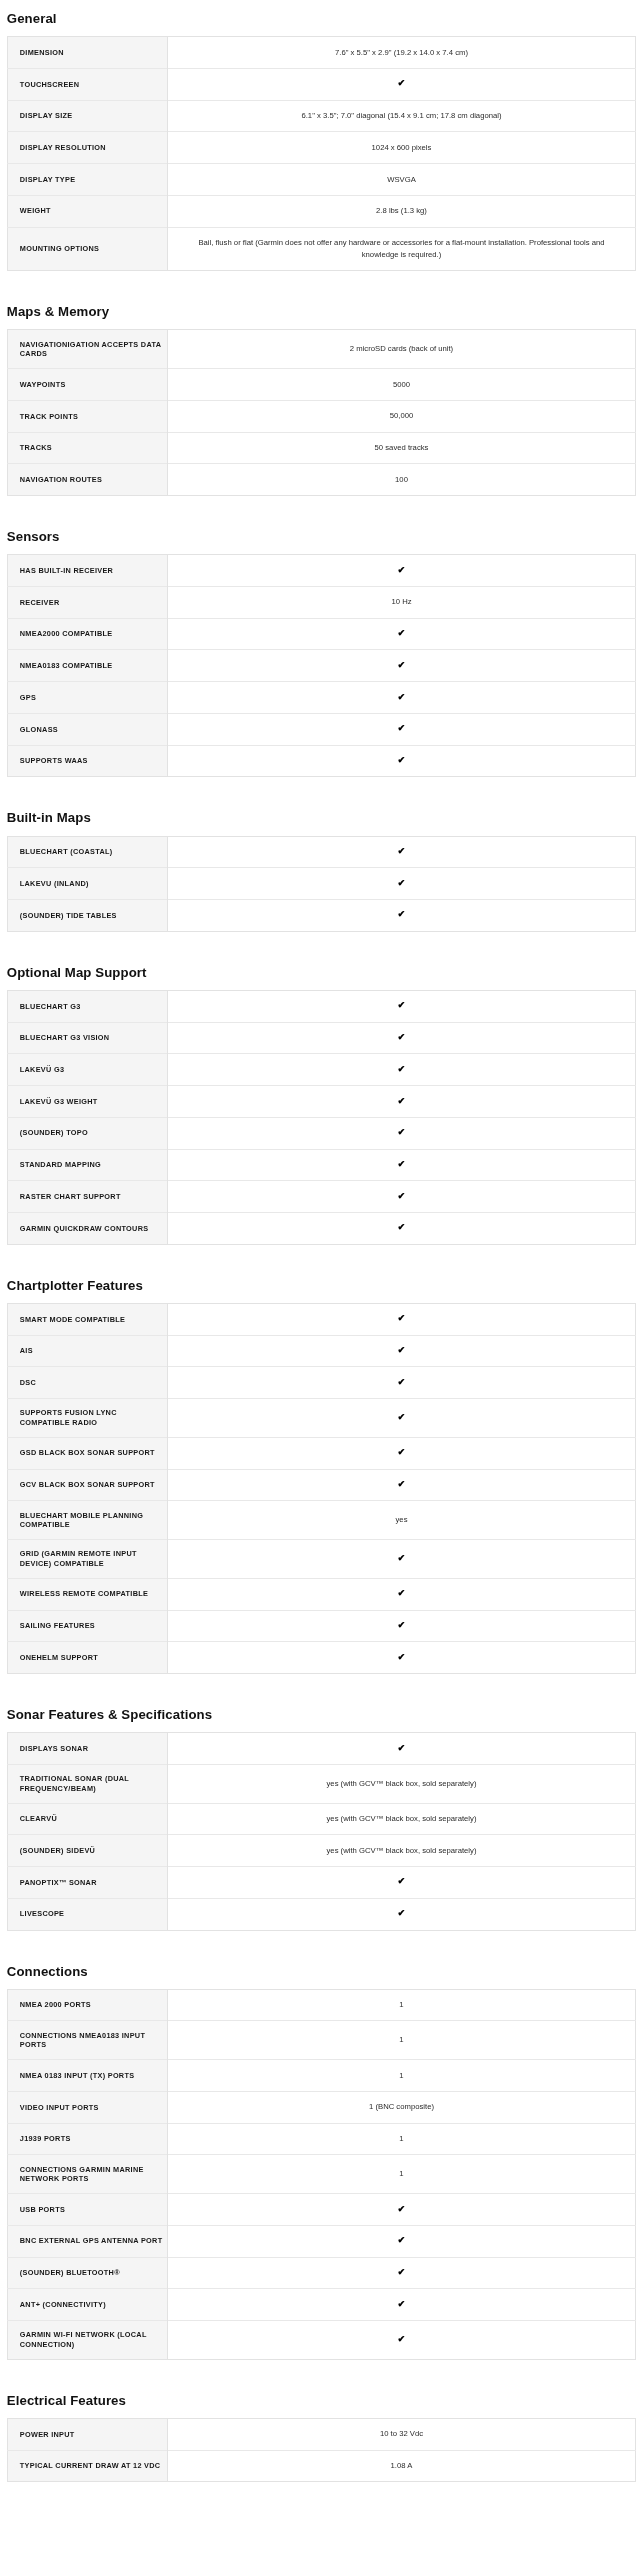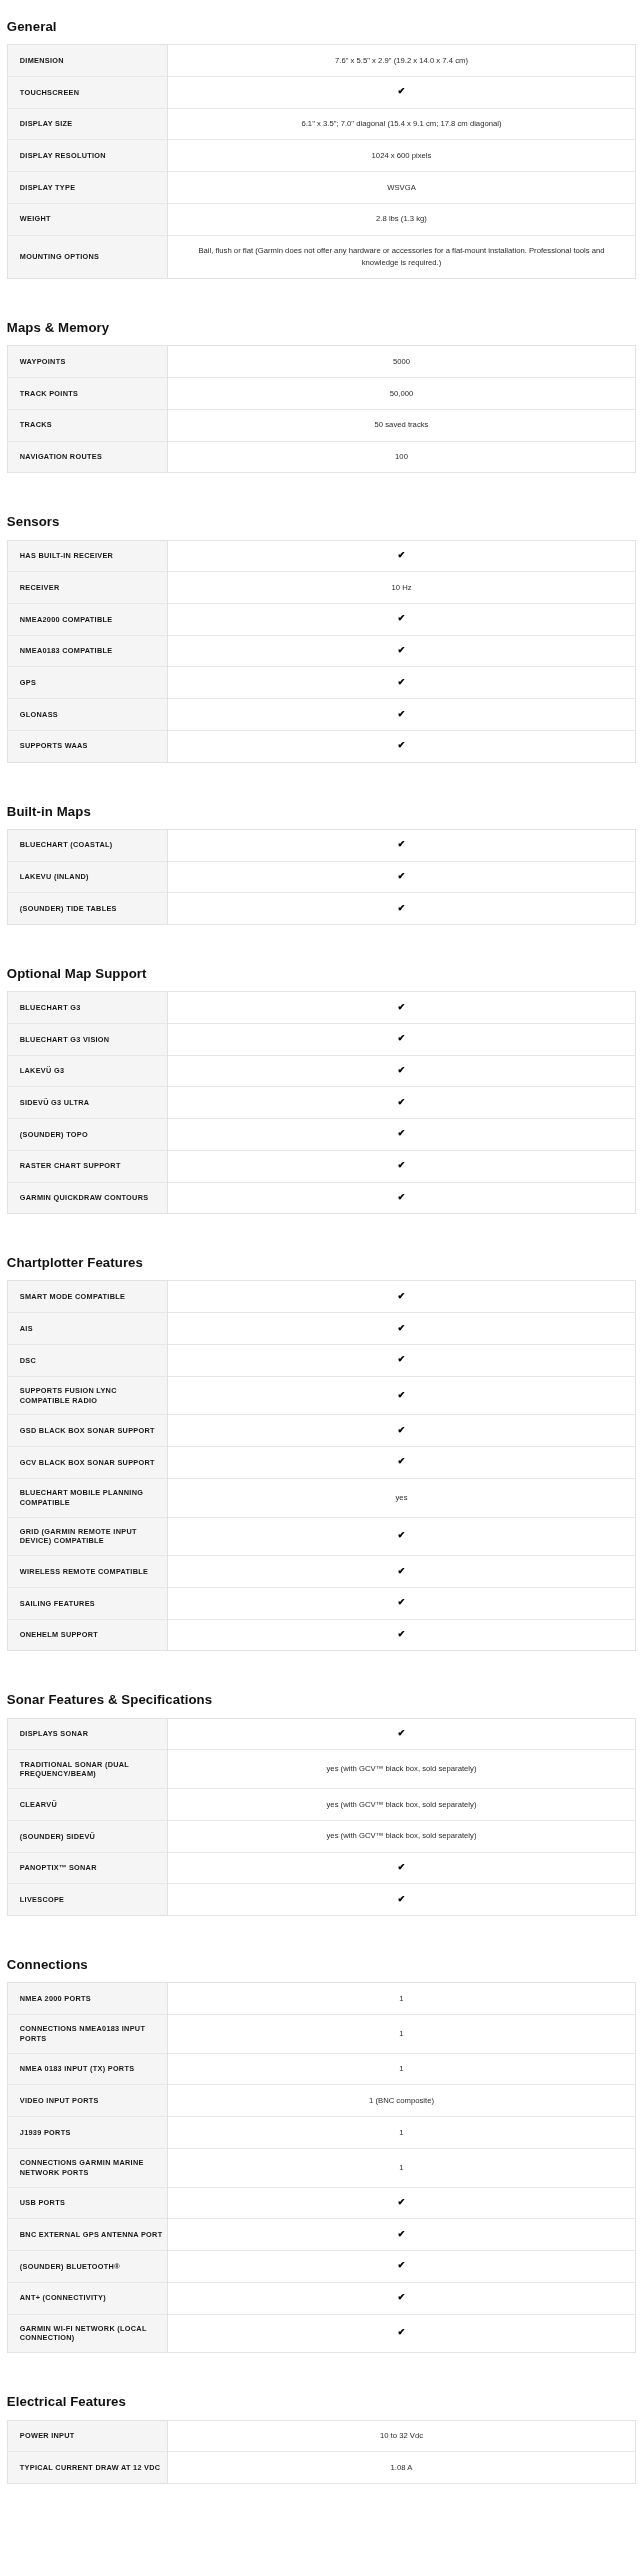--- a/index.html
+++ b/index.html
@@ -21,21 +21,21 @@
   .section {
     margin: 0 0 22px 0;
   }
   .section:first-child { margin-top: 0; }
   .section-title {
     font-size: 13.2px;
     font-weight: 700;
     color: #111111;
     letter-spacing: 0.1px;
     margin: 0 0 9.4px 0;
-    padding: 19px 0 0 0;
+    padding: 11px 0 0 0;
     line-height: 1.2;
   }
   .spec-table {
     width: 100%;
     border-collapse: collapse;
     border: 0.9px solid #e2e2e2;
     table-layout: fixed;
   }
   .spec-table tr {
     border-bottom: 0.9px solid #e8e8e8;
@@ -111,20 +111,24 @@
             <td class="spec-value">Bail, flush or flat (Garmin does not offer any hardware or accessories for a flat-mount installation. Professional tools and knowledge is required.)</td>
           </tr>
         </tbody>
       </table>
     </div>
     <div class="section">
       <h2 class="section-title">Maps &amp; Memory</h2>
       <table class="spec-table">
         <tbody>
           <tr>
+            <td class="spec-label">NAVIGATIONIGATION ACCEPTS DATA CARDS</td>
+            <td class="spec-value">2 microSD cards (back of unit)</td>
+          </tr>
+          <tr>
             <td class="spec-label">WAYPOINTS</td>
             <td class="spec-value">5000</td>
           </tr>
           <tr>
             <td class="spec-label">TRACK POINTS</td>
             <td class="spec-value">50,000</td>
           </tr>
           <tr>
             <td class="spec-label">TRACKS</td>
             <td class="spec-value">50 saved tracks</td>
@@ -200,25 +204,29 @@
           </tr>
           <tr>
             <td class="spec-label">BLUECHART G3 VISION</td>
             <td class="spec-value"><span class="check">✔</span></td>
           </tr>
           <tr>
             <td class="spec-label">LAKEVÜ G3</td>
             <td class="spec-value"><span class="check">✔</span></td>
           </tr>
           <tr>
-            <td class="spec-label">SIDEVÜ G3 ULTRA</td>
+            <td class="spec-label">LAKEVÜ G3 WEIGHT</td>
             <td class="spec-value"><span class="check">✔</span></td>
           </tr>
           <tr>
             <td class="spec-label">(SOUNDER) TOPO</td>
+            <td class="spec-value"><span class="check">✔</span></td>
+          </tr>
+          <tr>
+            <td class="spec-label">STANDARD MAPPING</td>
             <td class="spec-value"><span class="check">✔</span></td>
           </tr>
           <tr>
             <td class="spec-label">RASTER CHART SUPPORT</td>
             <td class="spec-value"><span class="check">✔</span></td>
           </tr>
           <tr>
             <td class="spec-label">GARMIN QUICKDRAW CONTOURS</td>
             <td class="spec-value"><span class="check">✔</span></td>
           </tr>

